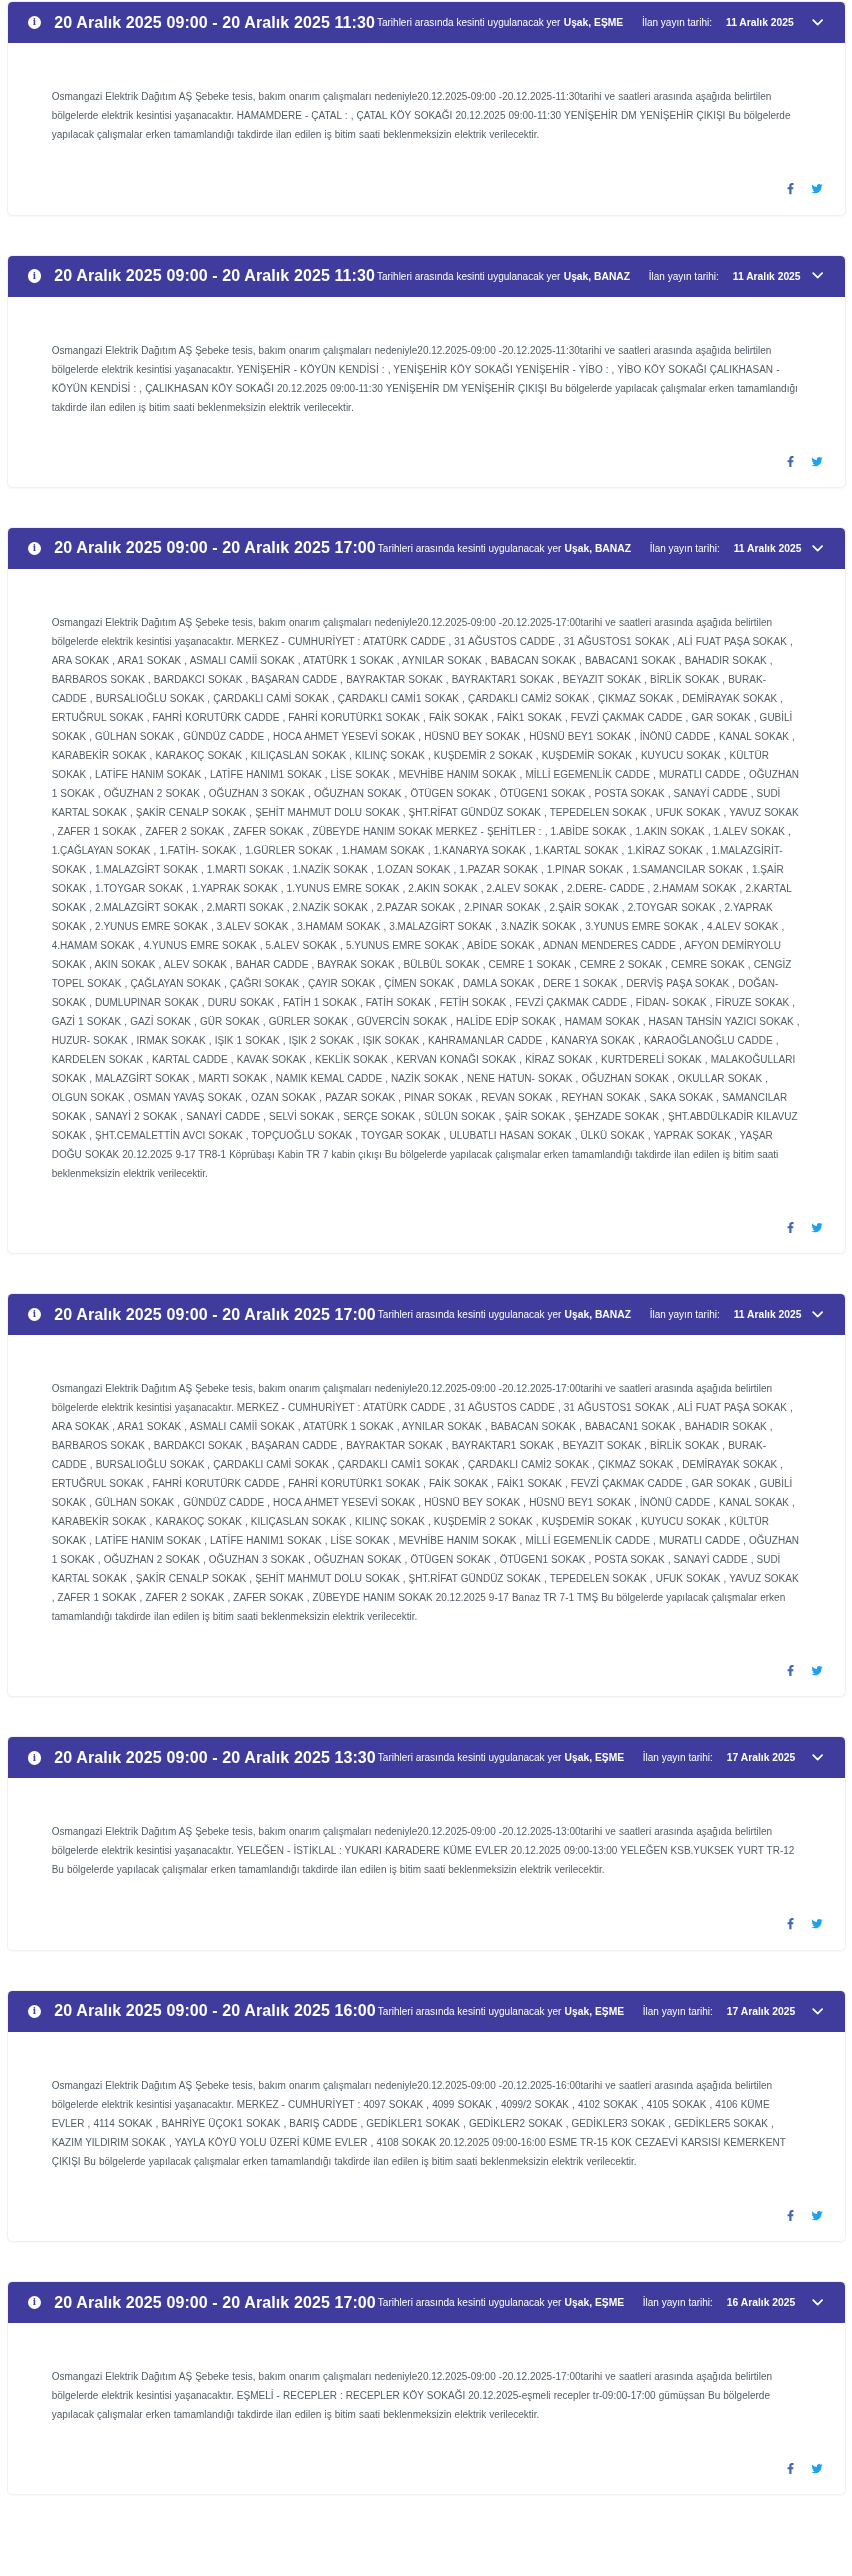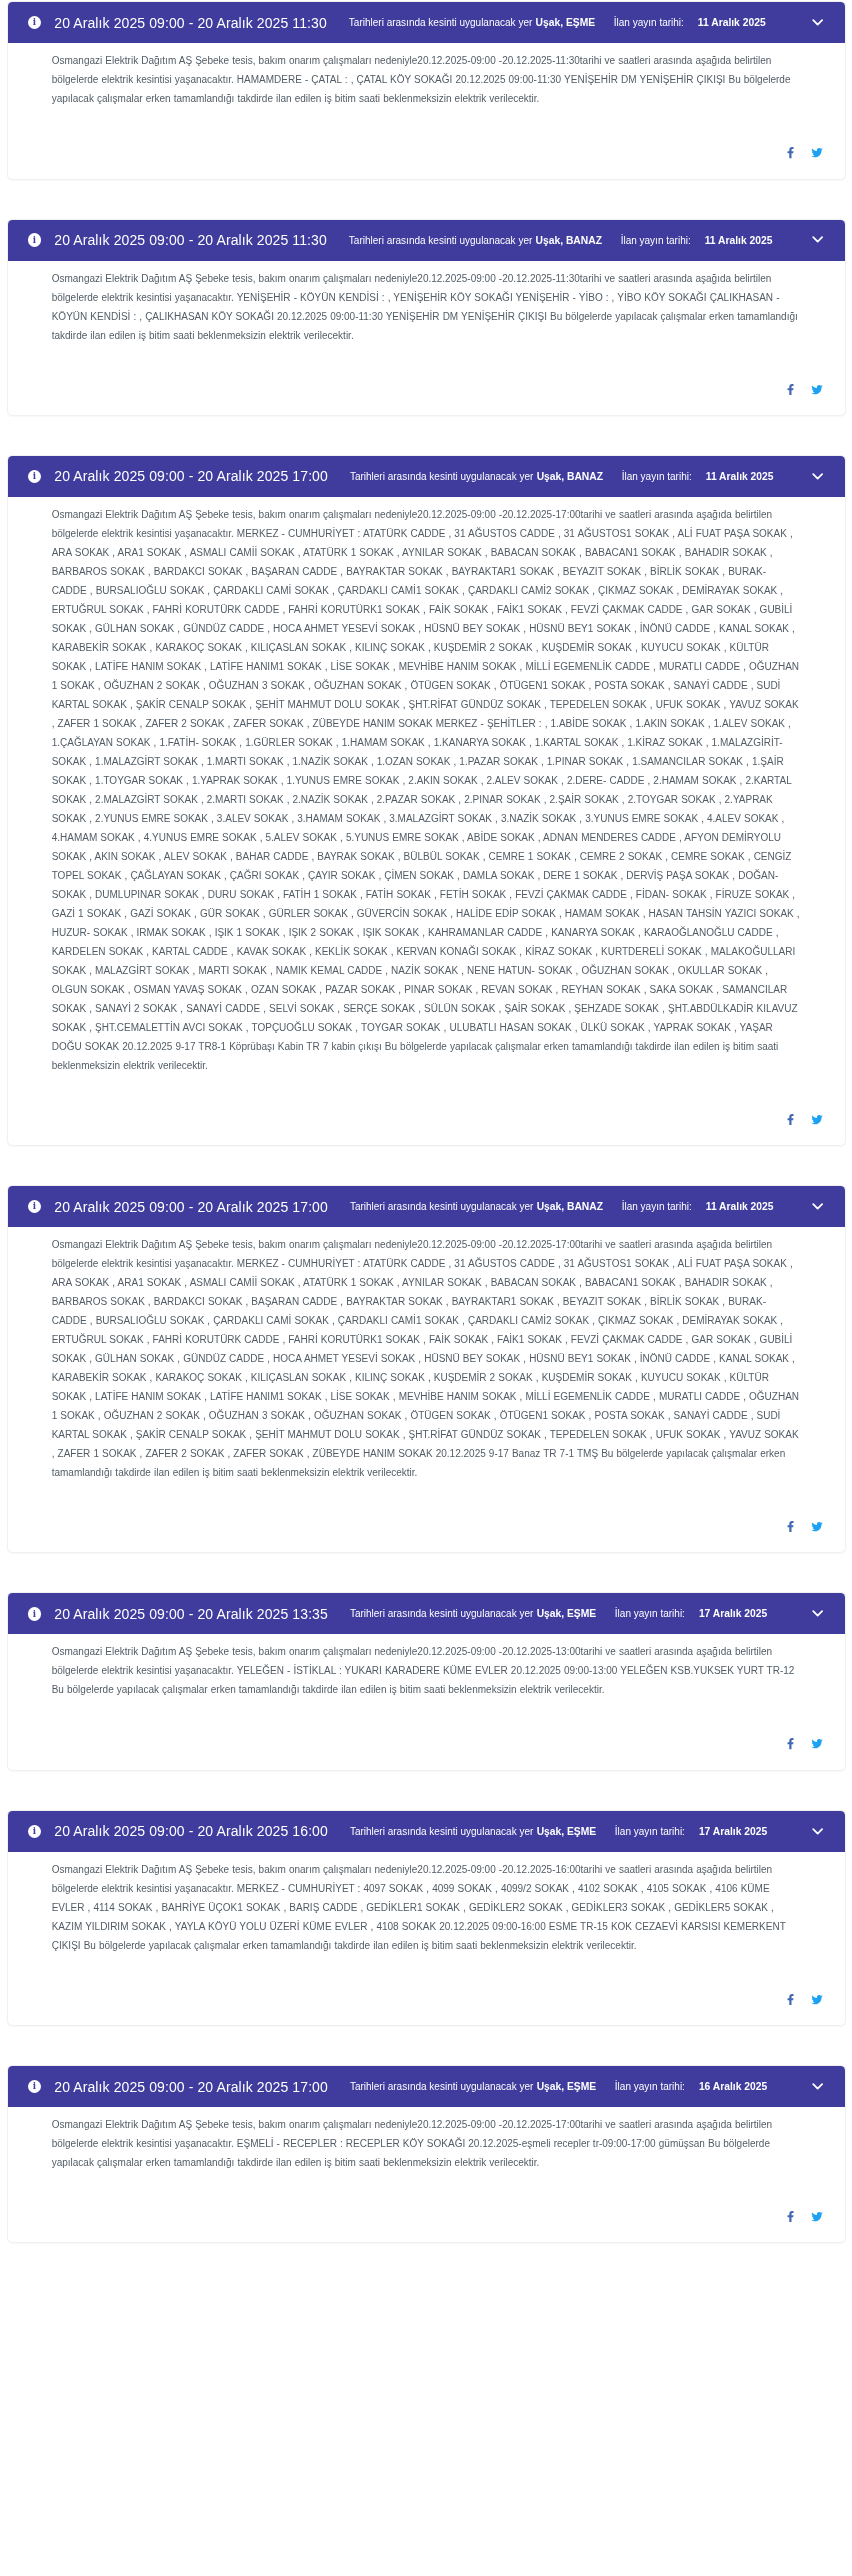--- a/index.html
+++ b/index.html
@@ -41,43 +41,44 @@
     width:13.3px;height:13.3px;
     border-radius:50%;
     background:#ffffff;
     color:var(--header-bg);
     display:flex;align-items:center;justify-content:center;
     font-weight:bold;font-size:8.7px;line-height:1;
     margin-right:13.3px;
     font-family:"DejaVu Serif","Liberation Serif",serif;
   }
   .hdr-dates{
-    font-weight:normal;
-    font-size:14px;
+    font-weight:bold;
+    font-size:16px;
     letter-spacing:0.1px;
-    margin-right:22px;
+    margin-right:2px;
     white-space:nowrap;
   }
   .hdr-mid{font-size:10px;margin-right:18.7px;white-space:nowrap;}
   .hdr-mid b{margin-left:3.3px;font-size:10.3px;}
   .hdr-pub{font-size:10px;white-space:nowrap;}
   .hdr-pub b{margin-left:14px;font-size:10.3px;}
   .chevron{
     margin-left:auto;
     display:flex;align-items:center;justify-content:center;
     width:14.7px;height:14.7px;
     cursor:pointer;
   }
   .card-body{
     padding:8px 44px 0 44px;
     color:var(--body-text);
     font-size:10px;
     line-height:19px;
     text-align:left;
     word-spacing:0.3px;
+    margin-top:36px;
   }
   .card-share{
     display:flex;
     justify-content:flex-end;
     align-items:center;
     gap:16px;
     padding:39px 21.3px 20px 0;
   }
   .share-btn{display:flex;align-items:center;justify-content:center;cursor:pointer;}
   .fb-svg{fill:var(--facebook);height:11.3px;width:auto;}
@@ -201,21 +202,21 @@
         </svg>
       </span>
     </div>
   </section>
 
   <section class="card">
     <header class="card-header">
       <span class="info-icon">
         <span>i</span>
       </span>
-      <span class="hdr-dates">20 Aralık 2025 09:00 - 20 Aralık 2025 13:35</span>
+      <span class="hdr-dates">20 Aralık 2025 09:00 - 20 Aralık 2025 13:30</span>
       <span class="hdr-mid"><span>Tarihleri arasında kesinti uygulanacak yer</span><b>Uşak, EŞME</b></span>
       <span class="hdr-pub"><span>İlan yayın tarihi:</span><b>17 Aralık 2025</b></span>
       <span class="chevron">
         <svg width="11.3" height="7.3" viewBox="0 0 17 11" aria-hidden="true">
           <path d="M1.8 1.8 L8.5 8.6 L15.2 1.8" fill="none" stroke="#ffffff" stroke-width="2.6" stroke-linecap="round" stroke-linejoin="round"></path>
         </svg>
       </span>
     </header>
     <div class="card-body">Osmangazi Elektrik Dağıtım AŞ Şebeke tesis, bakım onarım çalışmaları nedeniyle20.12.2025-09:00 -20.12.2025-13:00tarihi ve saatleri arasında aşağıda belirtilen bölgelerde elektrik kesintisi yaşanacaktır. YELEĞEN - İSTİKLAL : YUKARI KARADERE KÜME EVLER 20.12.2025 09:00-13:00 YELEĞEN KSB.YUKSEK YURT TR-12 Bu bölgelerde yapılacak çalışmalar erken tamamlandığı takdirde ilan edilen iş bitim saati beklenmeksizin elektrik verilecektir.</div>
     <div class="card-share">

